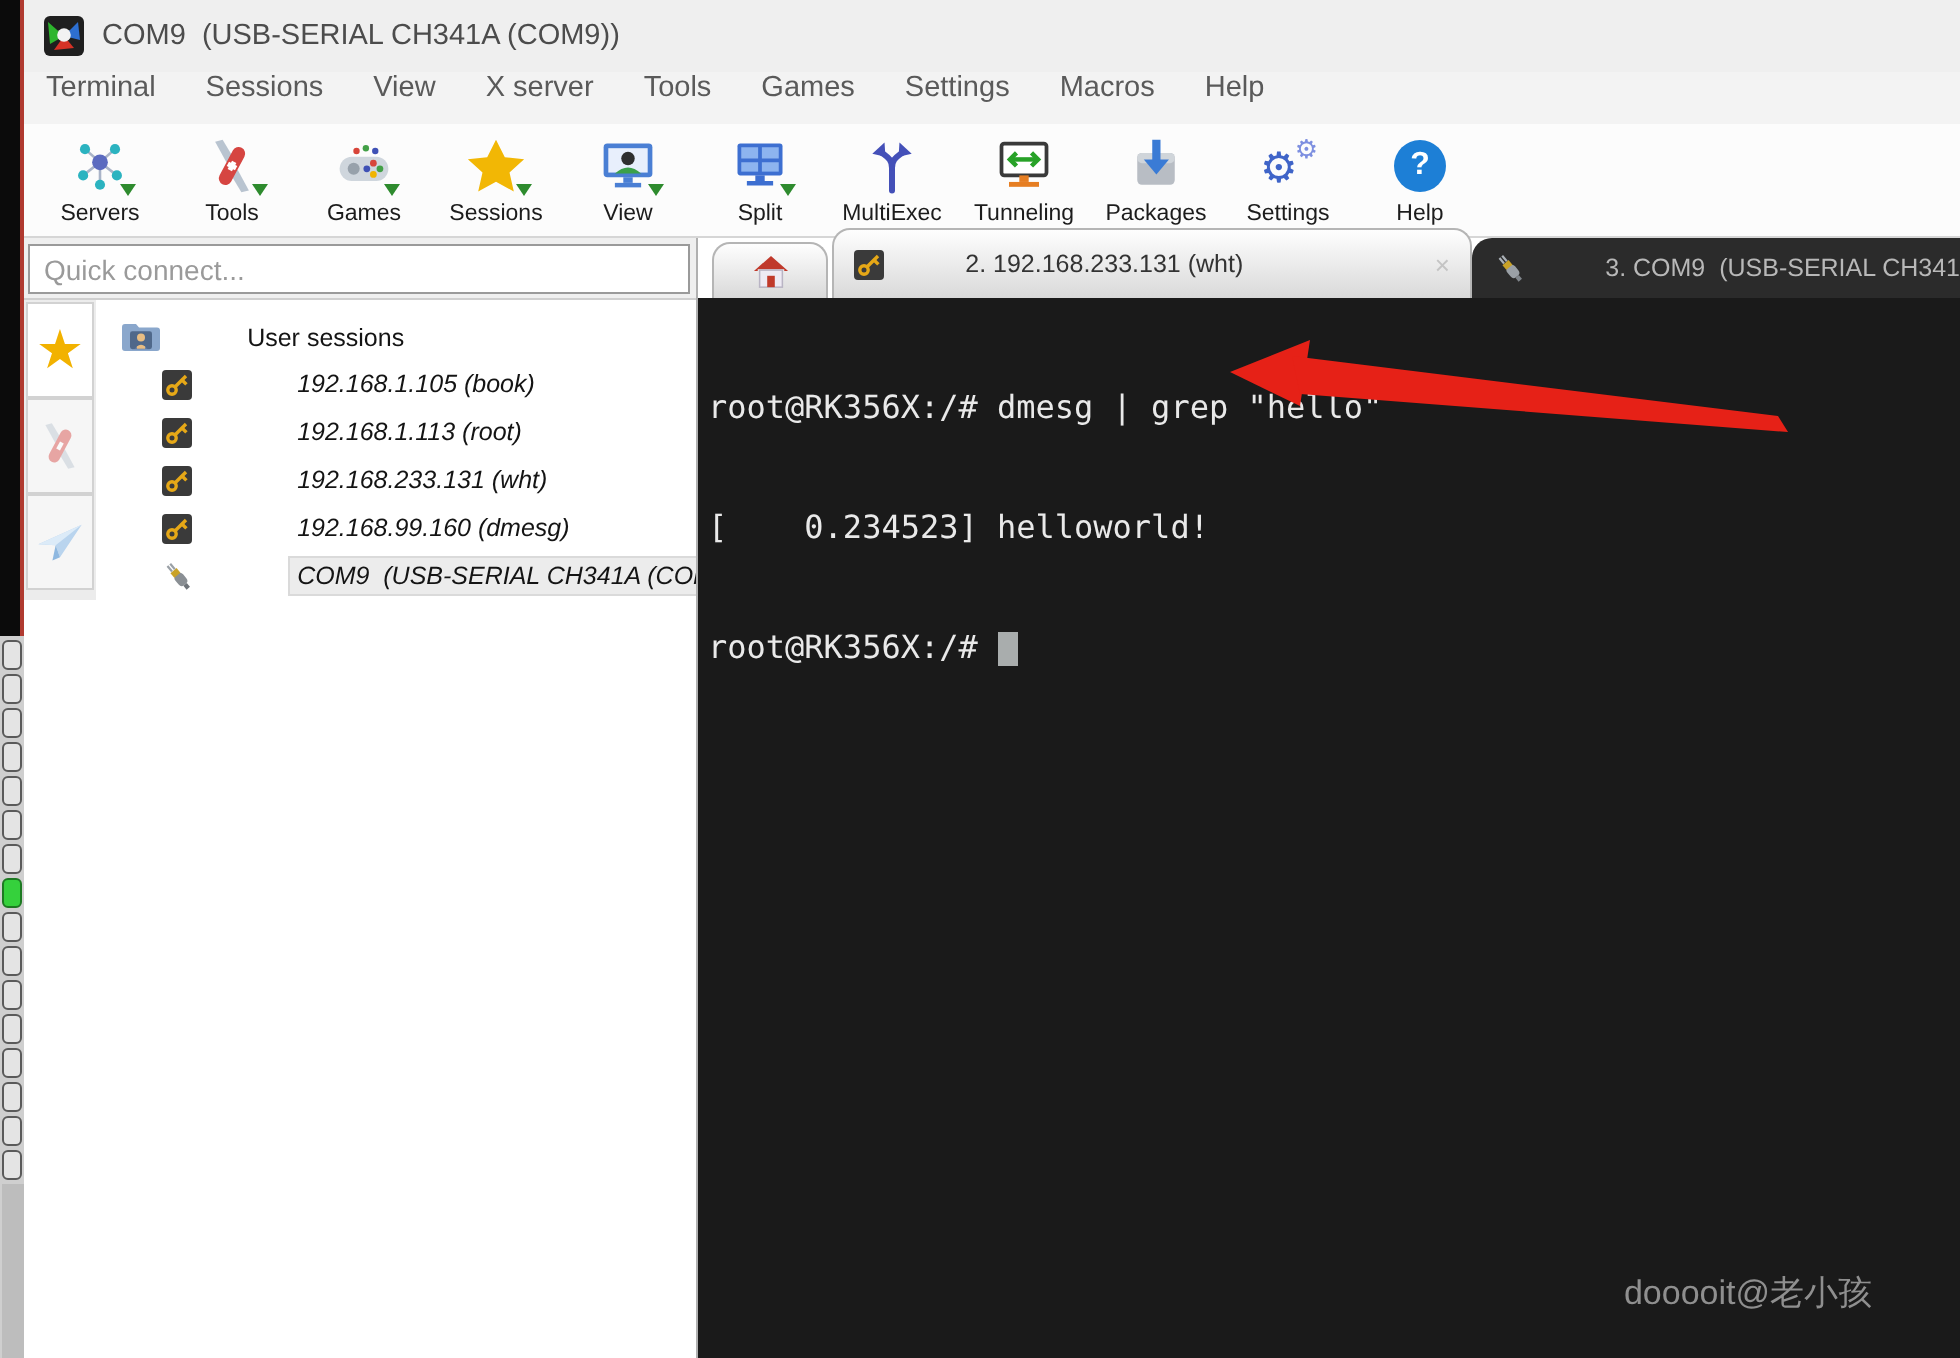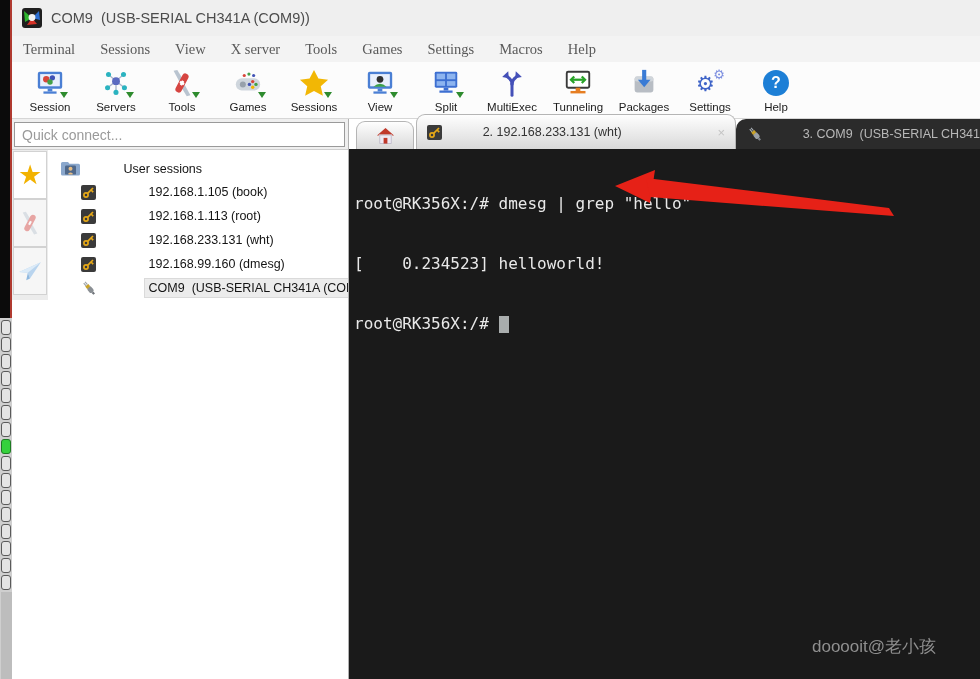--- a/index.html
+++ b/index.html
@@ -12,21 +12,21 @@
   .strip-top { height: 318px; background: #0b0b0b; border-right: 2px solid #b03a30; }
   .strip-btns { flex: 1; background: #cfcfcf; display: flex; flex-direction: column; gap: 2px; padding: 2px 0 0 1px; }
   .strip-btn { height: 15px; width: 10px; background: #e4e4e4; border: 1px solid #5a5a5a; border-radius: 3px; flex: none; }
   .strip-btn.green { background: #35d13c; border-color: #1d7a22; }
   .strip-fill { flex: 1; background: #bdbdbd; }
 
   
   .window { flex: 1; display: flex; flex-direction: column; min-width: 0; }
   .titlebar { height: 36px; background: #efefef; display: flex; align-items: center; gap: 9px; padding-left: 10px; }
   .title-text { color: #4c4c4c; font-size: 14.5px; white-space: pre; }
-  .menubar { height: 26px; background: #f3f3f3; display: flex; align-items: center; gap: 25px; padding-left: 11px; font-size: 14.5px; color: #5a5a5a; font-family: Liberation Serif, serif; }
+  .menubar { height: 26px; background: #f3f3f3; display: flex; align-items: flex-start; gap: 25px; padding-left: 11px; font-size: 14.5px; color: #5a5a5a; }
   .menu-item { white-space: pre; cursor: default; }
 
   .toolbar { height: 57px; background: #fcfcfc; border-bottom: 1px solid #d6d6d6; display: flex; padding-left: 5px; }
   .tool { width: 66px; display: flex; flex-direction: column; align-items: center; justify-content: center; gap: 3px; font-size: 11.5px; color: #1c1c1c; }
   .tool .ticon { position: relative; width: 30px; height: 30px; display: flex; align-items: center; justify-content: center; }
   .caret { position: absolute; right: -3px; bottom: 0; width: 0; height: 0; border-left: 4px solid transparent; border-right: 4px solid transparent; border-top: 6px solid #2e8b2e; }
   .gear-wrap { position: relative; width: 30px; height: 30px; }
   .gear-big { position: absolute; left: 1px; top: 4px; font-size: 21px; color: #3f64c8; }
   .gear-small { position: absolute; right: 0px; top: -1px; font-size: 13px; color: #7d8fe0; }
   .help-circle { width: 26px; height: 26px; border-radius: 50%; background: #1d7fd6; color: #fff; font-weight: bold; font-size: 16px; display: flex; align-items: center; justify-content: center; }
@@ -39,21 +39,21 @@
   .qc-input { width: 100%; height: 25px; border: 1px solid #9a9a9a; background: #fff; font-family: inherit; font-size: 14px; padding: 0 7px; color: #444; }
   .qc-input::placeholder { color: #9a9a9a; }
   .sidebar-body { flex: 1; display: flex; border-top: 1px solid #cfcfcf; min-height: 0; }
   .rail { width: 36px; flex: none; background: linear-gradient(#ececec 0 150px, #ffffff 150px); display: flex; flex-direction: column; align-items: center; padding-top: 1px; }
   .rail-btn { width: 34px; height: 48px; display: flex; align-items: center; justify-content: center; border: 1px solid #d2d2d2; background: #f6f6f6; }
   .rail-btn.active { background: #fff; }
   .rail-star { font-size: 27px; color: #f2b200; line-height: 1; }
   .tree { flex: 1; background: #fff; padding-top: 7px; font-size: 12.5px; color: #141414; overflow: hidden; }
   .tree-root { display: flex; align-items: center; gap: 7px; height: 23px; padding-left: 13px; white-space: pre; }
   .tree-item { display: flex; align-items: center; gap: 8px; height: 24px; padding-left: 33px; white-space: pre; }
-  .ti-label { padding: 2px 4px; }
+  .ti-label { padding: 2px 4px; font-style: italic; }
   .tree-item.selected .ti-label { background: #ececec; outline: 1px solid #dadada; }
 
   
   .main { flex: 1; display: flex; flex-direction: column; min-width: 0; }
   .tabbar { height: 30px; background: #fff; display: flex; align-items: flex-end; }
   .tab { border: 1px solid #b5b5b5; border-bottom: none; border-radius: 9px 9px 0 0; background: linear-gradient(#fefefe, #d9d9d9); display: flex; align-items: center; }
   .tab-home { width: 58px; height: 28px; margin-left: 7px; justify-content: center; }
   .tab-2 { width: 320px; height: 28px; margin-left: 2px; gap: 7px; padding: 17px 10px; font-size: 12.5px; color: #333; white-space: pre; }
   .tab-close { margin-left: auto; color: #c4c4c4; font-size: 13px; }
   .tab-active { flex: 1; height: 30px; background: #2b2b2b; border-radius: 10px 0 0 0; display: flex; align-items: center; gap: 7px; padding: 0 11px; font-size: 12.5px; color: #b8b8b8; white-space: pre; overflow: hidden; min-width: 0; }
@@ -116,35 +116,20 @@
       <span class="menu-item">X server</span>
       <span class="menu-item">Tools</span>
       <span class="menu-item">Games</span>
       <span class="menu-item">Settings</span>
       <span class="menu-item">Macros</span>
       <span class="menu-item">Help</span>
     </div>
 
     <div class="toolbar">
 
-      <div class="tool">
-        <span class="ticon">
-          <svg width="30" height="30" viewBox="0 0 32 32">
-            <rect x="3" y="4" width="26" height="18" rx="2" fill="#4a7fd4"></rect>
-            <rect x="5.5" y="6.5" width="21" height="13" fill="#e8effc"></rect>
-            <circle cx="12" cy="12" r="3.4" fill="#d8453a"></circle>
-            <circle cx="18.5" cy="10.5" r="2.9" fill="#3f51b5"></circle>
-            <circle cx="16" cy="15" r="2.9" fill="#43a047"></circle>
-            <rect x="13.5" y="22" width="5" height="3" fill="#4a7fd4"></rect>
-            <rect x="9" y="25" width="14" height="2.4" fill="#4a7fd4"></rect>
-          </svg>
-          <span class="caret"></span>
-        </span>
-        <span>Session</span>
-      </div>
 
       <div class="tool">
         <span class="ticon">
           <svg width="30" height="30" viewBox="0 0 32 32">
             <g stroke="#aab4c8" stroke-width="1.4">
               <line x1="16" y1="14" x2="8" y2="7"></line>
                 <line x1="16" y1="14" x2="24" y2="7"></line>
               <line x1="16" y1="14" x2="7" y2="21"></line>
                 <line x1="16" y1="14" x2="25" y2="21"></line>
               <line x1="16" y1="14" x2="16" y2="26"></line>

